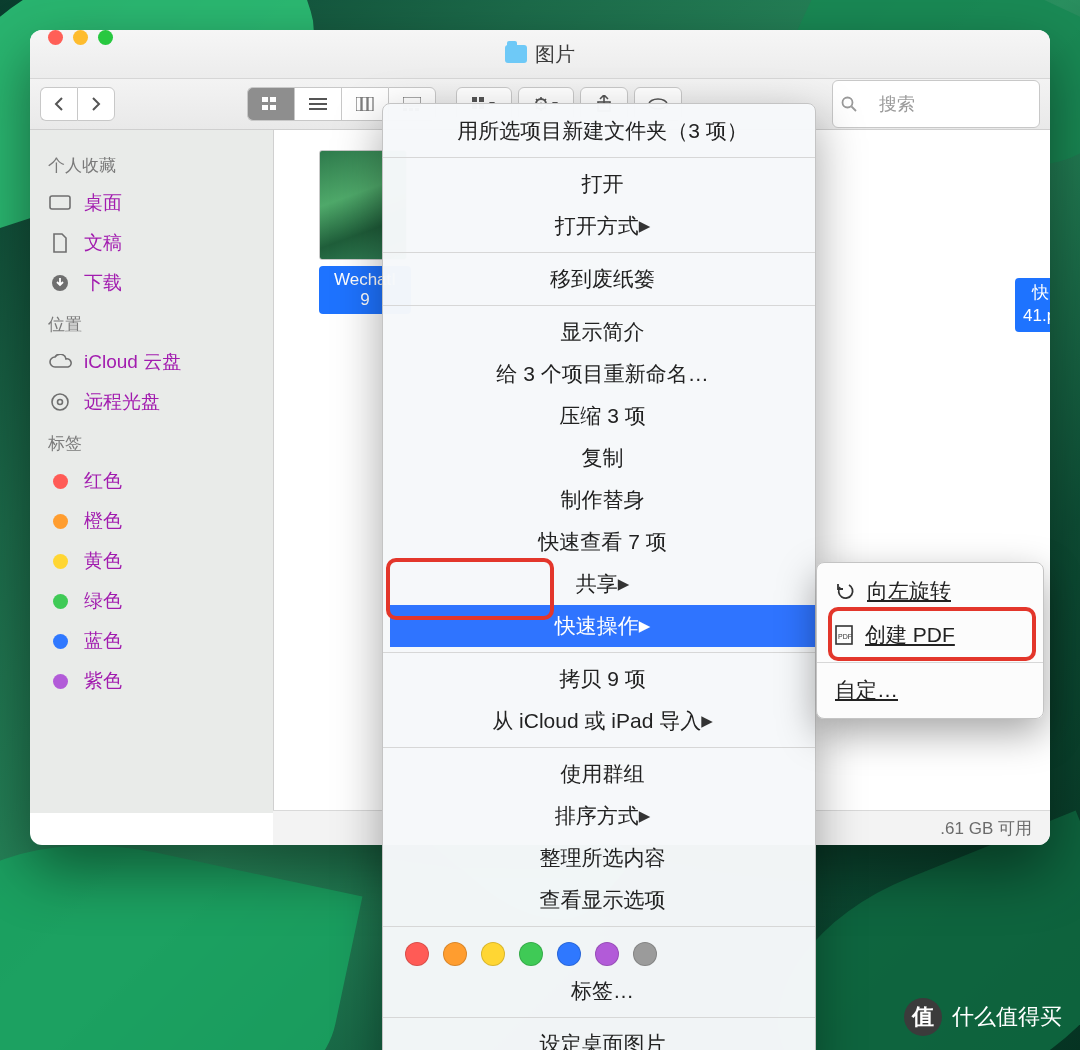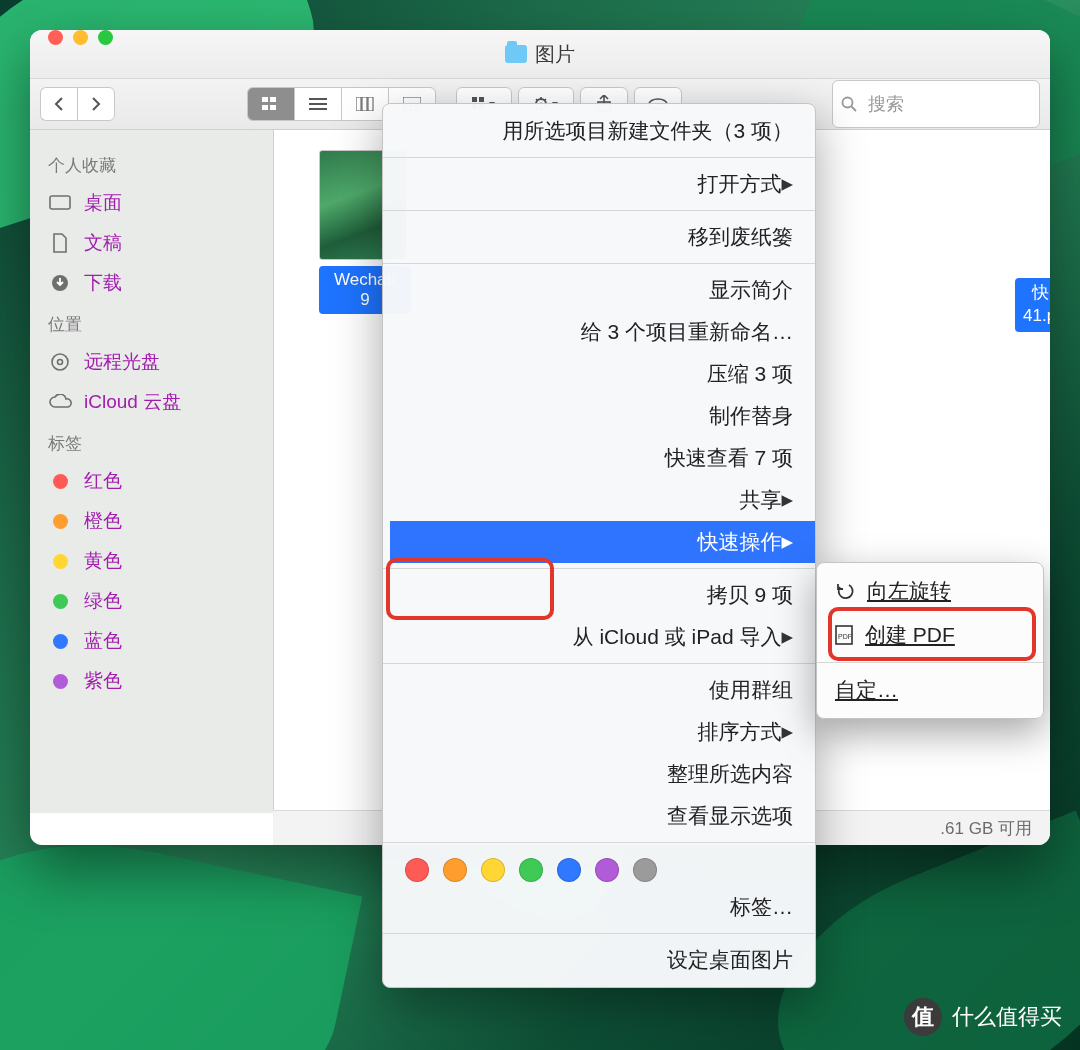--- a/index.html
+++ b/index.html
@@ -32,21 +32,21 @@
   .navgrp .tbtn:first-child{border-radius:6px 0 0 6px;border-right:none;}
   .navgrp .tbtn:last-child{border-radius:0 6px 6px 0;}
   .w34{width:36px;} .w46{width:46px;} .w54{width:54px;}
   .seg{display:flex;}
   .seg .tbtn{border-radius:0;border-right:none;}
   .seg .tbtn:first-child{border-radius:6px 0 0 6px;}
   .seg .tbtn:last-child{border-radius:0 6px 6px 0;border-right:1px solid #c8c8c8;}
   .seg .active{background:#8e8e8e;color:#fff;}
   .spacer{flex:1;}
   .search{width:190px;height:30px;border:1px solid #c8c8c8;border-radius:6px;background:#fff;
-          display:flex;align-items:center;padding:8px 8px;color:#9a9a9a;font-size:18px;gap:11px;}
+          display:flex;align-items:center;padding:8px 8px;color:#9a9a9a;font-size:18px;gap:22px;}
   .search svg{flex:none;}
 
   .body{display:flex;height:calc(100% - 98px - 34px);}
   .sidebar{width:243px;background:rgba(230,232,230,.88);border-right:1px solid #d0d0d0;padding:14px 0 0 0;font-size:19px;}
   .sb-head{color:#7a7a7a;font-size:17px;padding:10px 18px 6px;}
   .sb-item{display:flex;align-items:center;gap:12px;padding:7px 18px;color:#a21caf;}
   .sb-ic{width:24px;height:20px;display:flex;align-items:center;justify-content:center;color:#6f6f6f;}
   .tag-dot{width:15px;height:15px;border-radius:50%;}
 
   .content{flex:1;position:relative;background:#fff;padding:22px 28px;}
@@ -56,21 +56,21 @@
   .thumb .cap{margin-top:6px;font-size:17px;color:#fff;background:#1e73ff;border-radius:4px;padding:4px 6px;text-align:center;}
   .thumb2-cap{position:absolute;right:-33px;top:148px;font-size:17px;color:#fff;background:#1e73ff;border-radius:4px;padding:4px 8px;text-align:center;line-height:1.35;}
 
   .status{position:absolute;left:243px;right:0;bottom:0;height:34px;border-top:1px solid #d9d9d9;
           background:#f3f3f3;color:#6b6b6b;font-size:17px;display:flex;align-items:center;justify-content:flex-end;padding-right:18px;}
 
   
   .menu{position:absolute;left:382px;top:103px;width:432px;background:rgba(246,248,250,.98);
         border:1px solid #c4c4c4;border-radius:8px;box-shadow:0 18px 48px rgba(0,0,0,.35);
         font-size:21px;padding:6px 0;}
-  .mi{padding:7px 22px;display:flex;align-items:center;justify-content:flex-end;color:#222;position:relative;margin-left:7px;}
+  .mi{padding:7px 22px;display:flex;align-items:center;justify-content:center;color:#222;position:relative;margin-left:7px;}
   .mi.sel{background:#2f74ff;color:#fff;}
   .sep{height:1px;background:#d7d7d7;margin:5px 0;}
   .arrow{font-size:15px;color:#333;}
   .mi.sel .arrow{color:#fff;}
   .redbox{position:absolute;border:4px solid #e3362b;border-radius:10px;pointer-events:none;}
   .rb1{left:386px;top:558px;width:160px;height:54px;}
 
   .tagrow{display:flex;gap:14px;padding:10px 22px 4px;}
   .tag-c{width:22px;height:22px;border-radius:50%;border:1px solid rgba(0,0,0,.15);}
 
@@ -218,35 +218,35 @@
               <circle cx="10" cy="10" r="8" fill="#6f6f6f"></circle>
               <path d="M10 5v7m-3-3 3 3 3-3" stroke="#fff" stroke-width="1.8" fill="none"></path>
             </svg>
           </span>
         <span>下载</span>
       </div>
 
       <div class="sb-head">位置</div>
       <div class="sb-item">
         <span class="sb-ic">
+            <svg width="24" height="16">
+              <path d="M7 13a5 5 0 0 1 0-10 6 6 0 0 1 11 2 4 4 0 0 1 2 8z" fill="none" stroke="#6f6f6f" stroke-width="1.6"></path>
+            </svg>
+          </span>
+        <span>iCloud 云盘</span>
+      </div>
+      <div class="sb-item">
+        <span class="sb-ic">
             <svg width="20" height="20">
               <circle cx="10" cy="10" r="8" fill="none" stroke="#6f6f6f" stroke-width="1.6"></circle>
               <circle cx="10" cy="10" r="2.5" fill="none" stroke="#6f6f6f" stroke-width="1.6"></circle>
             </svg>
           </span>
         <span>远程光盘</span>
       </div>
-      <div class="sb-item">
-        <span class="sb-ic">
-            <svg width="24" height="16">
-              <path d="M7 13a5 5 0 0 1 0-10 6 6 0 0 1 11 2 4 4 0 0 1 2 8z" fill="none" stroke="#6f6f6f" stroke-width="1.6"></path>
-            </svg>
-          </span>
-        <span>iCloud 云盘</span>
-      </div>
 
       <div class="sb-head">标签</div>
       <div id="sb-tags">
           <div class="sb-item">
             <span class="sb-ic">
               <span class="tag-dot" style="background:#ff5b56"></span>
             </span>
             <span>红色</span>
           </div>
           <div class="sb-item">
@@ -299,36 +299,42 @@
     <span>.61 GB 可用</span>
   </div>
 </div>
 
 <div class="menu" id="ctx">
     <div class="mi">
       <span>用所选项目新建文件夹（3 项）</span>
     </div>
     <div class="sep"></div>
     <div class="mi">
+      <span>打开</span>
+    </div>
+    <div class="mi">
       <span>打开方式</span>
       <span class="arrow">▶</span>
     </div>
     <div class="sep"></div>
     <div class="mi">
       <span>移到废纸篓</span>
     </div>
     <div class="sep"></div>
     <div class="mi">
       <span>显示简介</span>
     </div>
     <div class="mi">
       <span>给 3 个项目重新命名…</span>
     </div>
     <div class="mi">
       <span>压缩 3 项</span>
+    </div>
+    <div class="mi">
+      <span>复制</span>
     </div>
     <div class="mi">
       <span>制作替身</span>
     </div>
     <div class="mi">
       <span>快速查看 7 项</span>
     </div>
     <div class="mi">
       <span>共享</span>
       <span class="arrow">▶</span>

